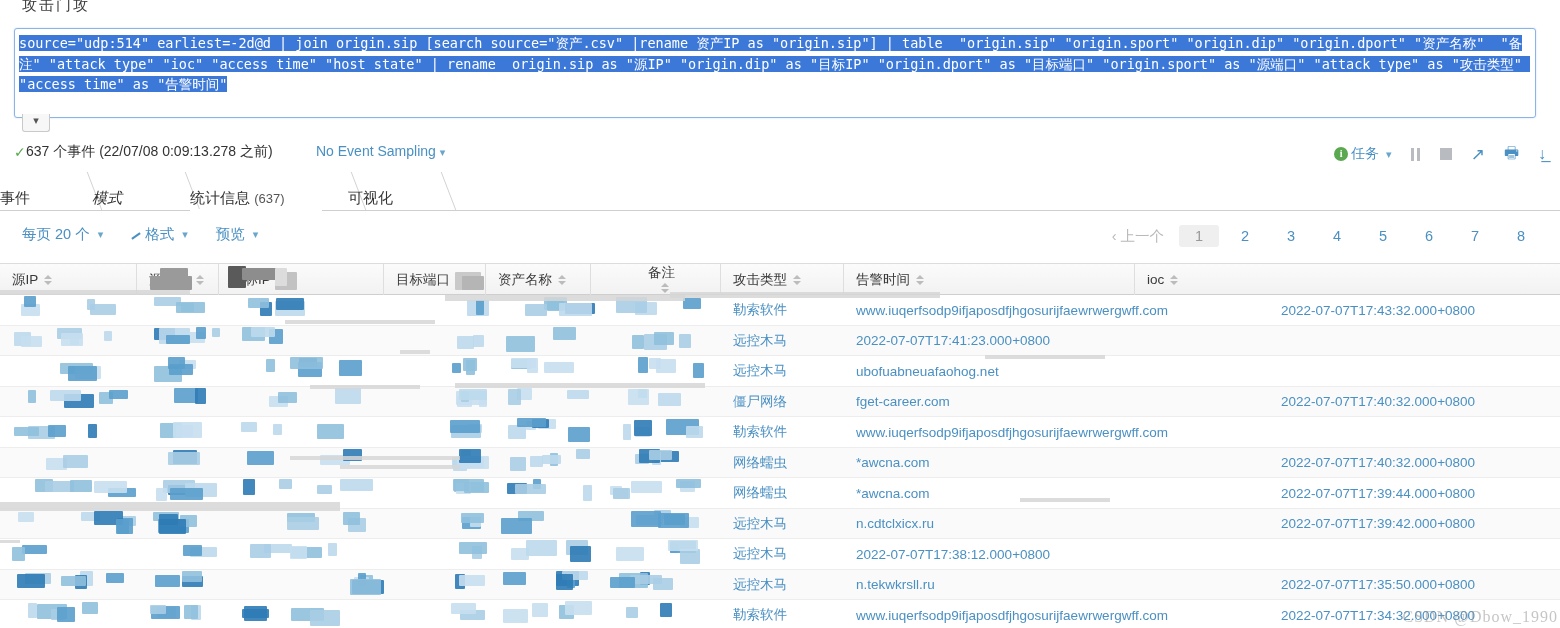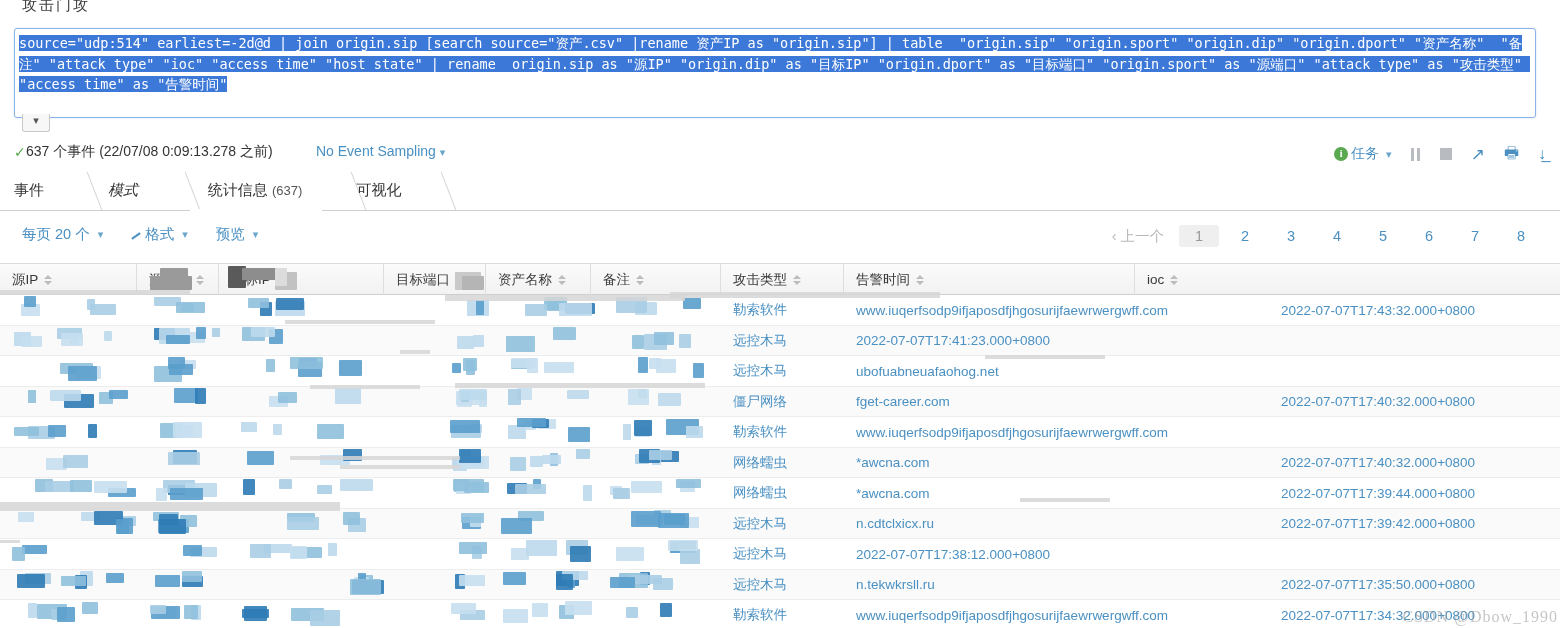--- a/index.html
+++ b/index.html
@@ -56,22 +56,22 @@
   .ico{color:#9aa0a6;cursor:pointer;display:inline-block;}
   .ico.blue{color:#4a90c2;}
   .pause-i{display:inline-block;width:10px;height:13px;position:relative;}
   .pause-i i{position:absolute;top:0;width:3px;height:13px;background:#b8bcc0;}
   .pause-i i:nth-child(1){left:0;}
   .pause-i i:nth-child(2){left:6px;}
   .stop-i{display:inline-block;width:12px;height:12px;background:#b8bcc0;}
   
   .tabs{position:absolute;left:0;top:170px;width:1560px;height:40px;border-bottom:1px solid #cfcfcf;background:#fff;}
   .tab{
-    position:absolute;top:0;height:39px;line-height:39px;
-    font-size:15px;color:#333;text-align:center;cursor:pointer;white-space:nowrap;
+    position:absolute;top:8px;height:39px;line-height:39px;
+    font-size:15px;color:#333;cursor:pointer;white-space:nowrap;
   }
   .tab .cnt{font-size:13px;color:#555;}
   .tab.active{color:#333;}
   .tab-sep{
     position:absolute;top:2px;width:36px;height:38px;
     border-right:1px solid #d2d2d2;
     transform:skewX(21deg);
   }
   
   .toolbar{position:absolute;left:0;top:211px;width:1560px;height:52px;background:#fff;}
@@ -227,21 +227,21 @@
         <span class="sorter"></span>
       </div>
       <div class="th" style="width: 102px;">
         <span>目标端口</span>
         <span class="sorter"></span>
       </div>
       <div class="th" style="width: 105px;">
         <span>资产名称</span>
         <span class="sorter"></span>
       </div>
-      <div class="th" style="width: 130px;">
+      <div class="th" style="width: 130px; flex-direction: column;">
         <span>备注</span>
         <span class="sorter"></span>
       </div>
       <div class="th" style="width: 123px;">
         <span>攻击类型</span>
         <span class="sorter"></span>
       </div>
       <div class="th" style="width: 291px;">
         <span>告警时间</span>
         <span class="sorter"></span>

